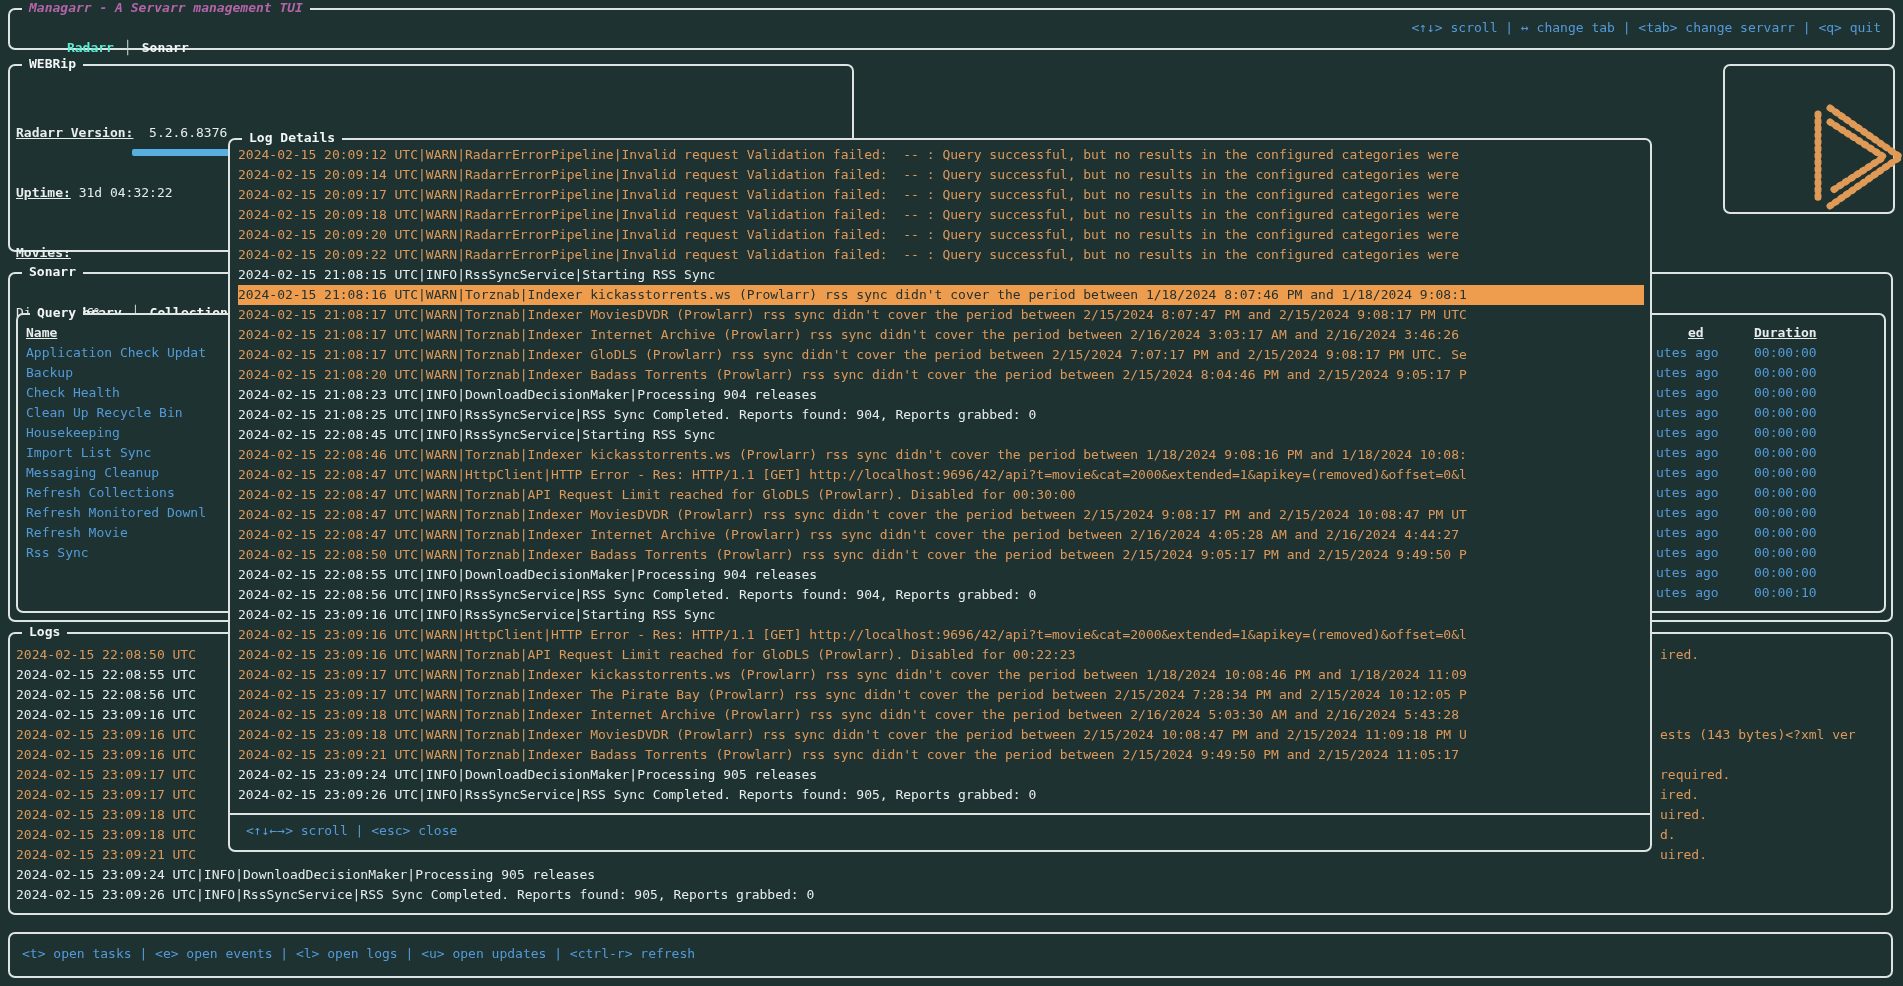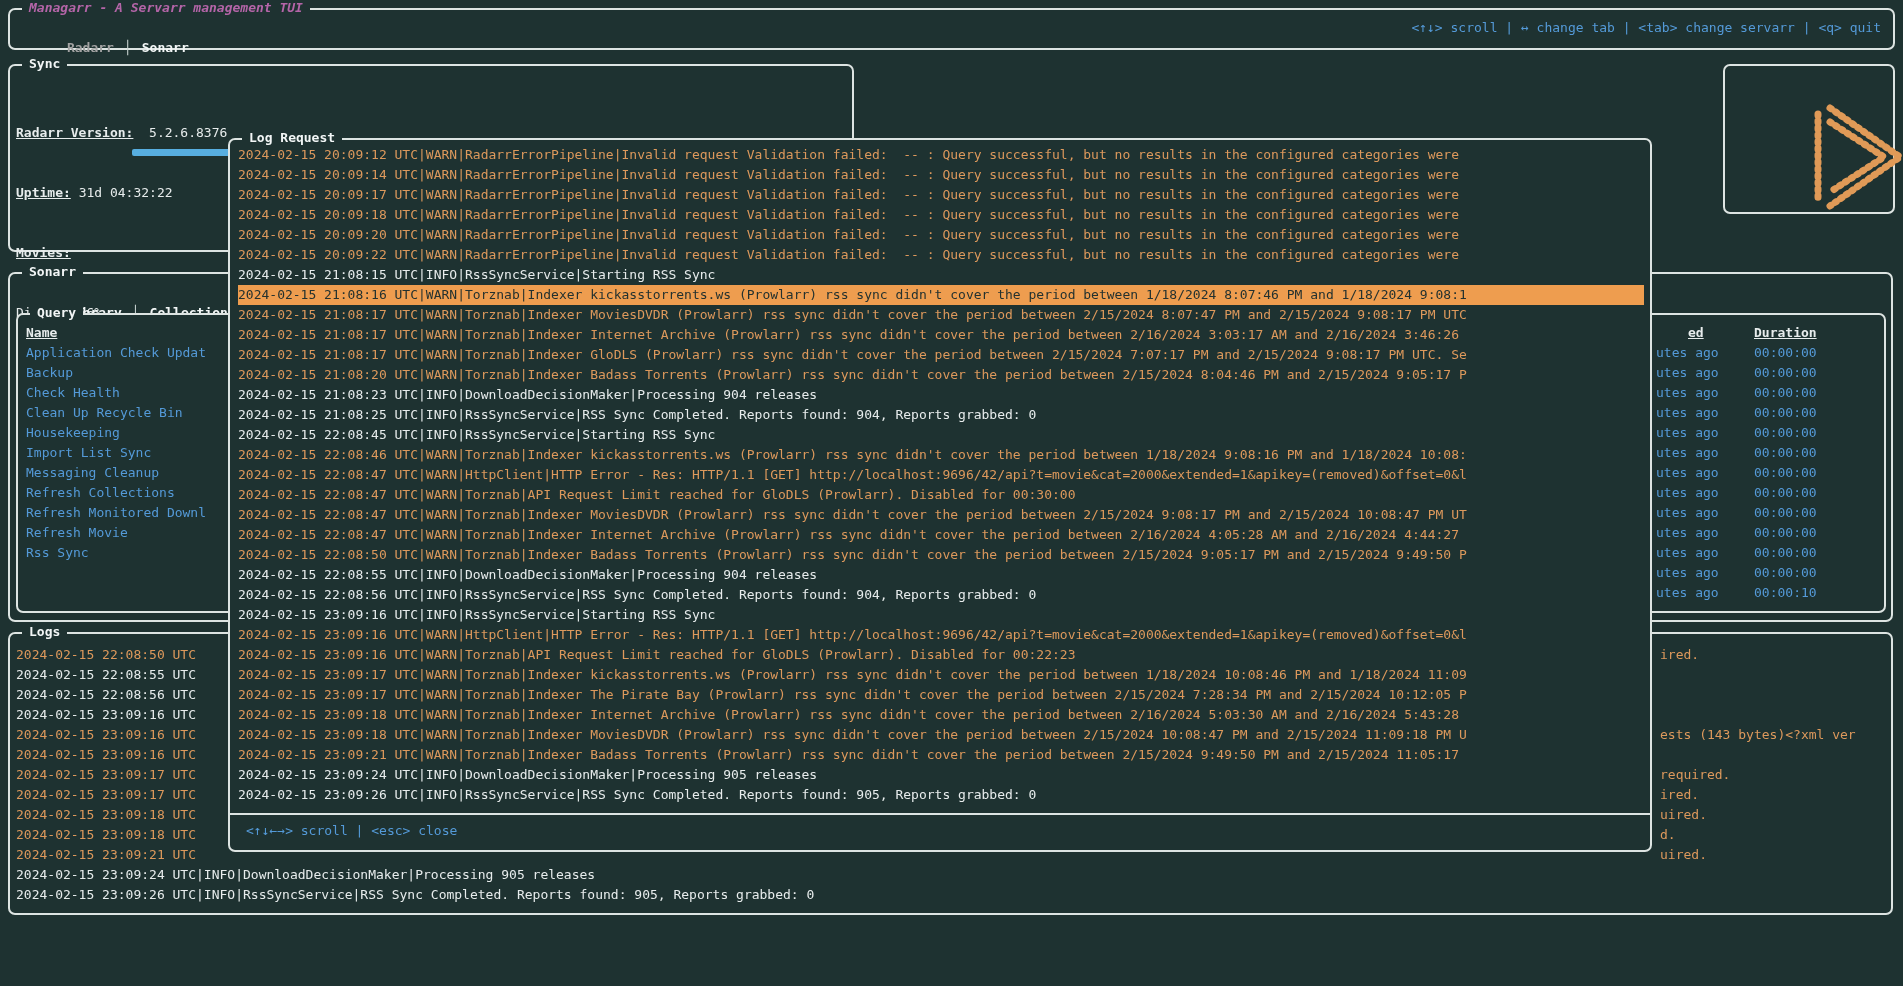--- a/index.html
+++ b/index.html
@@ -21,27 +21,27 @@
   .frag{position:absolute;color:#dd995c;white-space:pre;}
 </style>
 </head>
 <body>
 
 <div class="scr">
 
   <div class="panel" style="left:8px;top:8px;width:1883px;height:38px;">
     <div class="abs" style="top:-12px;left:12px;background:#1e3231;padding:0 7px;color:#b465a8;font-weight:bold;font-style:italic;">Managarr - A Servarr management TUI</div>
     <div class="abs" style="top:8px;left:10px;">
-      <span style="color:#a3a3a3;font-weight:bold;">Radarr</span><span class="tabsep">│</span><span style="color:#f2f6f6;font-weight:bold;">Sonarr</span>
+      <span style="color:#5eead4;font-weight:bold;">Radarr</span><span class="tabsep">│</span><span style="color:#f2f6f6;font-weight:bold;">Sonarr</span>
     </div>
     <div class="abs blue" style="top:8px;right:12px;">&lt;↑↓&gt; scroll | ↔ change tab | &lt;tab&gt; change servarr | &lt;q&gt; quit</div>
   </div>
 
   <div class="panel" style="left:8px;top:64px;width:842px;height:184px;">
-    <div class="ptitle">Sync</div>
+    <div class="ptitle">WEBRip</div>
     <div class="abs" style="left:6px;top:17px;">
       <div class="row"><span class="bold">Radarr Version:</span><span>  </span><span>5.2.6.8376</span></div>
       <div class="row"><span class="bold">Uptime:</span><span> </span><span>31d 04:32:22</span></div>
       <div class="row bold">Movies:</div>
       <div class="row"><span>Disk 1: 56%</span></div>
       <div class="row bold">Root Folders:</div>
       <div class="row">/nfs/movies: 11511.43 GB</div>
     </div>
     <div class="bar-track" style="left:122px;top:85px;width:580px;"></div>
     <div class="bar-fill" style="left:122px;top:83px;width:325px;"></div>
@@ -75,20 +75,23 @@
     <div class="abs" id="task-names" style="left:8px;top:28px;width:1600px;"><div class="row blue">Application Check Updat</div><div class="row blue">Backup</div><div class="row blue">Check Health</div><div class="row blue">Clean Up Recycle Bin</div><div class="row blue">Housekeeping</div><div class="row blue">Import List Sync</div><div class="row blue">Messaging Cleanup</div><div class="row blue">Refresh Collections</div><div class="row blue">Refresh Monitored Downl</div><div class="row blue">Refresh Movie</div><div class="row blue">Rss Sync</div></div>
     <div class="abs" id="task-right-rows" style="left:1638px;top:28px;width:220px;"><div class="row" style="position: relative;"><span class="blue">utes ago</span><span class="blue" style="position: absolute; left: 98px;">00:00:00</span></div><div class="row" style="position: relative;"><span class="blue">utes ago</span><span class="blue" style="position: absolute; left: 98px;">00:00:00</span></div><div class="row" style="position: relative;"><span class="blue">utes ago</span><span class="blue" style="position: absolute; left: 98px;">00:00:00</span></div><div class="row" style="position: relative;"><span class="blue">utes ago</span><span class="blue" style="position: absolute; left: 98px;">00:00:00</span></div><div class="row" style="position: relative;"><span class="blue">utes ago</span><span class="blue" style="position: absolute; left: 98px;">00:00:00</span></div><div class="row" style="position: relative;"><span class="blue">utes ago</span><span class="blue" style="position: absolute; left: 98px;">00:00:00</span></div><div class="row" style="position: relative;"><span class="blue">utes ago</span><span class="blue" style="position: absolute; left: 98px;">00:00:00</span></div><div class="row" style="position: relative;"><span class="blue">utes ago</span><span class="blue" style="position: absolute; left: 98px;">00:00:00</span></div><div class="row" style="position: relative;"><span class="blue">utes ago</span><span class="blue" style="position: absolute; left: 98px;">00:00:00</span></div><div class="row" style="position: relative;"><span class="blue">utes ago</span><span class="blue" style="position: absolute; left: 98px;">00:00:00</span></div><div class="row" style="position: relative;"><span class="blue">utes ago</span><span class="blue" style="position: absolute; left: 98px;">00:00:00</span></div><div class="row" style="position: relative;"><span class="blue">utes ago</span><span class="blue" style="position: absolute; left: 98px;">00:00:00</span></div><div class="row" style="position: relative;"><span class="blue">utes ago</span><span class="blue" style="position: absolute; left: 98px;">00:00:10</span></div></div>
   </div>
 
   <div class="panel" style="left:8px;top:632px;width:1881px;height:279px;">
     <div class="ptitle">Logs</div>
     <div class="abs" id="logs-rows" style="left:6px;top:11px;right:4px;"><div class="row" style="position: relative;"><span class="warn">2024-02-15 22:08:50 UTC</span><span class="frag" style="left: 1644px;">ired.</span></div><div class="row" style="position: relative;"><span class="info">2024-02-15 22:08:55 UTC</span></div><div class="row" style="position: relative;"><span class="info">2024-02-15 22:08:56 UTC</span></div><div class="row" style="position: relative;"><span class="info">2024-02-15 23:09:16 UTC</span></div><div class="row" style="position: relative;"><span class="warn">2024-02-15 23:09:16 UTC</span><span class="frag" style="left: 1644px;">ests (143 bytes)&lt;?xml ver</span></div><div class="row" style="position: relative;"><span class="warn">2024-02-15 23:09:16 UTC</span></div><div class="row" style="position: relative;"><span class="warn">2024-02-15 23:09:17 UTC</span><span class="frag" style="left: 1644px;">required.</span></div><div class="row" style="position: relative;"><span class="warn">2024-02-15 23:09:17 UTC</span><span class="frag" style="left: 1644px;">ired.</span></div><div class="row" style="position: relative;"><span class="warn">2024-02-15 23:09:18 UTC</span><span class="frag" style="left: 1644px;">uired.</span></div><div class="row" style="position: relative;"><span class="warn">2024-02-15 23:09:18 UTC</span><span class="frag" style="left: 1644px;">d.</span></div><div class="row" style="position: relative;"><span class="warn">2024-02-15 23:09:21 UTC</span><span class="frag" style="left: 1644px;">uired.</span></div><div class="row info" style="position: relative;">2024-02-15 23:09:24 UTC|INFO|DownloadDecisionMaker|Processing 905 releases</div><div class="row info" style="position: relative;">2024-02-15 23:09:26 UTC|INFO|RssSyncService|RSS Sync Completed. Reports found: 905, Reports grabbed: 0</div></div>
   </div>
 
   <div class="panel solid" style="left:228px;top:138px;width:1420px;height:710px;z-index:5;">
-    <div class="ptitle">Log Request</div>
+    <div class="ptitle">Log Details</div>
     <div class="abs" id="modal-lines" style="left:8px;top:5px;right:6px;height:660px;overflow:hidden;"><div class="row warn">2024-02-15 20:09:12 UTC|WARN|RadarrErrorPipeline|Invalid request Validation failed:  -- : Query successful, but no results in the configured categories were</div><div class="row warn">2024-02-15 20:09:14 UTC|WARN|RadarrErrorPipeline|Invalid request Validation failed:  -- : Query successful, but no results in the configured categories were</div><div class="row warn">2024-02-15 20:09:17 UTC|WARN|RadarrErrorPipeline|Invalid request Validation failed:  -- : Query successful, but no results in the configured categories were</div><div class="row warn">2024-02-15 20:09:18 UTC|WARN|RadarrErrorPipeline|Invalid request Validation failed:  -- : Query successful, but no results in the configured categories were</div><div class="row warn">2024-02-15 20:09:20 UTC|WARN|RadarrErrorPipeline|Invalid request Validation failed:  -- : Query successful, but no results in the configured categories were</div><div class="row warn">2024-02-15 20:09:22 UTC|WARN|RadarrErrorPipeline|Invalid request Validation failed:  -- : Query successful, but no results in the configured categories were</div><div class="row info">2024-02-15 21:08:15 UTC|INFO|RssSyncService|Starting RSS Sync</div><div class="row hl">2024-02-15 21:08:16 UTC|WARN|Torznab|Indexer kickasstorrents.ws (Prowlarr) rss sync didn't cover the period between 1/18/2024 8:07:46 PM and 1/18/2024 9:08:1</div><div class="row warn">2024-02-15 21:08:17 UTC|WARN|Torznab|Indexer MoviesDVDR (Prowlarr) rss sync didn't cover the period between 2/15/2024 8:07:47 PM and 2/15/2024 9:08:17 PM UTC</div><div class="row warn">2024-02-15 21:08:17 UTC|WARN|Torznab|Indexer Internet Archive (Prowlarr) rss sync didn't cover the period between 2/16/2024 3:03:17 AM and 2/16/2024 3:46:26</div><div class="row warn">2024-02-15 21:08:17 UTC|WARN|Torznab|Indexer GloDLS (Prowlarr) rss sync didn't cover the period between 2/15/2024 7:07:17 PM and 2/15/2024 9:08:17 PM UTC. Se</div><div class="row warn">2024-02-15 21:08:20 UTC|WARN|Torznab|Indexer Badass Torrents (Prowlarr) rss sync didn't cover the period between 2/15/2024 8:04:46 PM and 2/15/2024 9:05:17 P</div><div class="row info">2024-02-15 21:08:23 UTC|INFO|DownloadDecisionMaker|Processing 904 releases</div><div class="row info">2024-02-15 21:08:25 UTC|INFO|RssSyncService|RSS Sync Completed. Reports found: 904, Reports grabbed: 0</div><div class="row info">2024-02-15 22:08:45 UTC|INFO|RssSyncService|Starting RSS Sync</div><div class="row warn">2024-02-15 22:08:46 UTC|WARN|Torznab|Indexer kickasstorrents.ws (Prowlarr) rss sync didn't cover the period between 1/18/2024 9:08:16 PM and 1/18/2024 10:08:</div><div class="row warn">2024-02-15 22:08:47 UTC|WARN|HttpClient|HTTP Error - Res: HTTP/1.1 [GET] http://localhost:9696/42/api?t=movie&amp;cat=2000&amp;extended=1&amp;apikey=(removed)&amp;offset=0&amp;l</div><div class="row warn">2024-02-15 22:08:47 UTC|WARN|Torznab|API Request Limit reached for GloDLS (Prowlarr). Disabled for 00:30:00</div><div class="row warn">2024-02-15 22:08:47 UTC|WARN|Torznab|Indexer MoviesDVDR (Prowlarr) rss sync didn't cover the period between 2/15/2024 9:08:17 PM and 2/15/2024 10:08:47 PM UT</div><div class="row warn">2024-02-15 22:08:47 UTC|WARN|Torznab|Indexer Internet Archive (Prowlarr) rss sync didn't cover the period between 2/16/2024 4:05:28 AM and 2/16/2024 4:44:27</div><div class="row warn">2024-02-15 22:08:50 UTC|WARN|Torznab|Indexer Badass Torrents (Prowlarr) rss sync didn't cover the period between 2/15/2024 9:05:17 PM and 2/15/2024 9:49:50 P</div><div class="row info">2024-02-15 22:08:55 UTC|INFO|DownloadDecisionMaker|Processing 904 releases</div><div class="row info">2024-02-15 22:08:56 UTC|INFO|RssSyncService|RSS Sync Completed. Reports found: 904, Reports grabbed: 0</div><div class="row info">2024-02-15 23:09:16 UTC|INFO|RssSyncService|Starting RSS Sync</div><div class="row warn">2024-02-15 23:09:16 UTC|WARN|HttpClient|HTTP Error - Res: HTTP/1.1 [GET] http://localhost:9696/42/api?t=movie&amp;cat=2000&amp;extended=1&amp;apikey=(removed)&amp;offset=0&amp;l</div><div class="row warn">2024-02-15 23:09:16 UTC|WARN|Torznab|API Request Limit reached for GloDLS (Prowlarr). Disabled for 00:22:23</div><div class="row warn">2024-02-15 23:09:17 UTC|WARN|Torznab|Indexer kickasstorrents.ws (Prowlarr) rss sync didn't cover the period between 1/18/2024 10:08:46 PM and 1/18/2024 11:09</div><div class="row warn">2024-02-15 23:09:17 UTC|WARN|Torznab|Indexer The Pirate Bay (Prowlarr) rss sync didn't cover the period between 2/15/2024 7:28:34 PM and 2/15/2024 10:12:05 P</div><div class="row warn">2024-02-15 23:09:18 UTC|WARN|Torznab|Indexer Internet Archive (Prowlarr) rss sync didn't cover the period between 2/16/2024 5:03:30 AM and 2/16/2024 5:43:28</div><div class="row warn">2024-02-15 23:09:18 UTC|WARN|Torznab|Indexer MoviesDVDR (Prowlarr) rss sync didn't cover the period between 2/15/2024 10:08:47 PM and 2/15/2024 11:09:18 PM U</div><div class="row warn">2024-02-15 23:09:21 UTC|WARN|Torznab|Indexer Badass Torrents (Prowlarr) rss sync didn't cover the period between 2/15/2024 9:49:50 PM and 2/15/2024 11:05:17</div><div class="row info">2024-02-15 23:09:24 UTC|INFO|DownloadDecisionMaker|Processing 905 releases</div><div class="row info">2024-02-15 23:09:26 UTC|INFO|RssSyncService|RSS Sync Completed. Reports found: 905, Reports grabbed: 0</div></div>
     <div class="abs" style="left:-2px;right:-2px;top:673px;border-top:2px solid #dde4e2;"></div>
     <div class="abs blue" style="left:16px;top:681px;">&lt;↑↓←→&gt; scroll | &lt;esc&gt; close</div>
   </div>
 
+  <div class="panel" style="left:8px;top:932px;width:1881px;height:42px;">
+    <div class="abs blue" style="left:12px;top:10px;">&lt;t&gt; open tasks | &lt;e&gt; open events | &lt;l&gt; open logs | &lt;u&gt; open updates | &lt;ctrl-r&gt; refresh</div>
+  </div>
 
 </div>
 
 </body></html>

